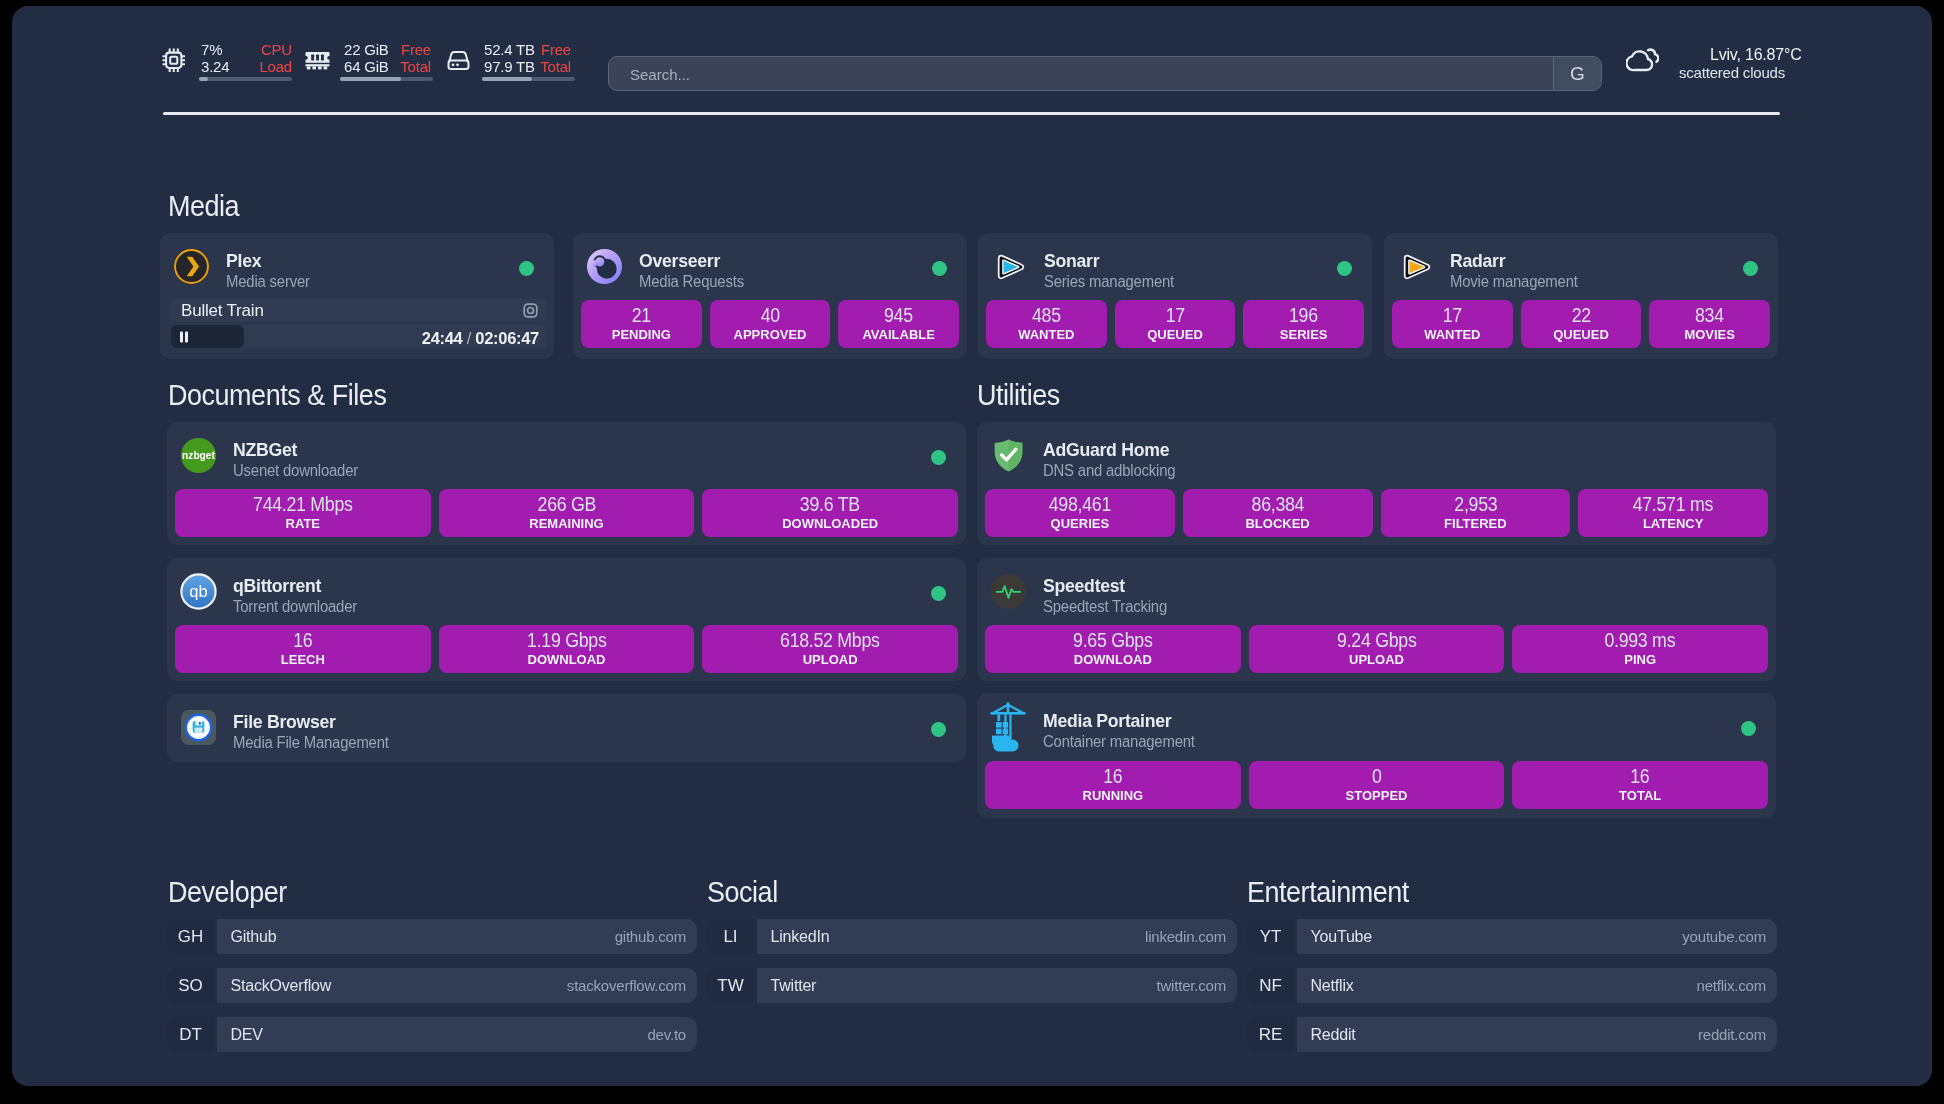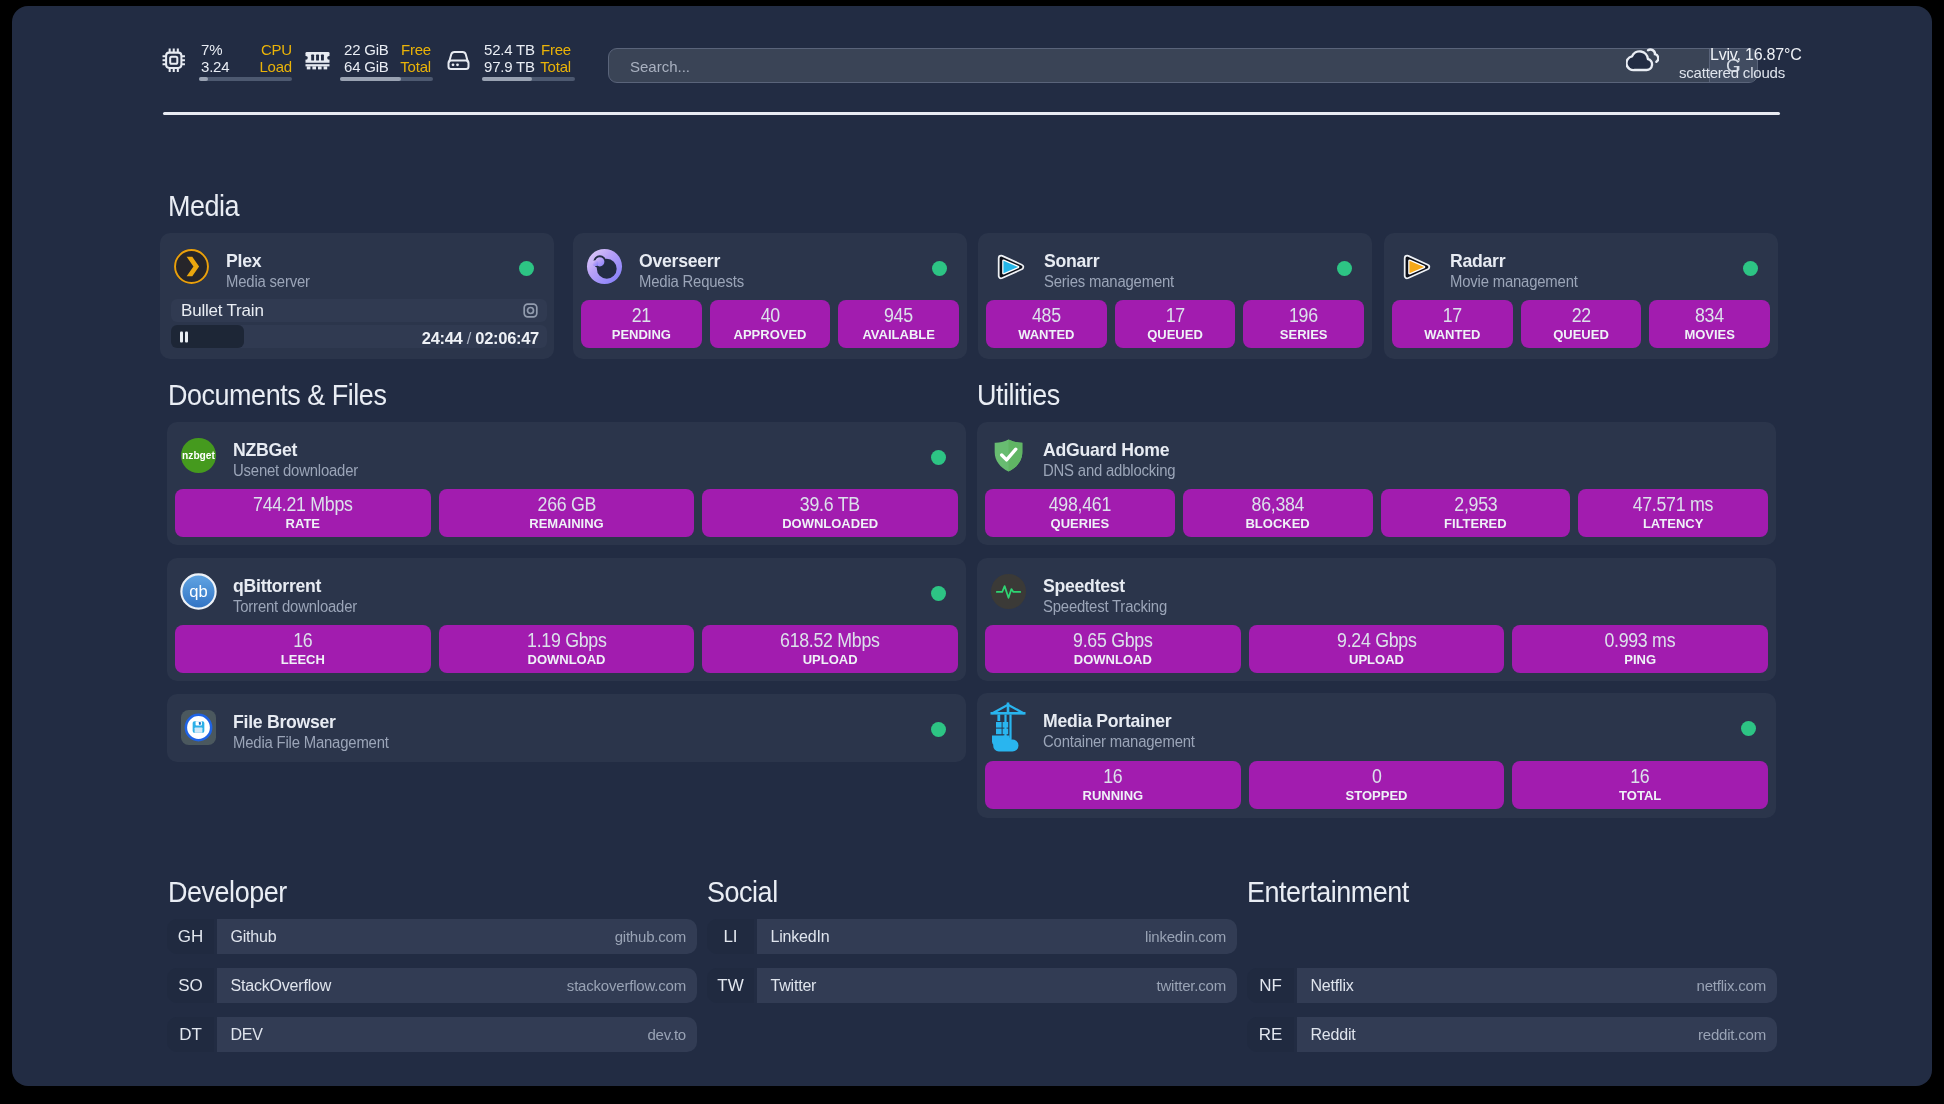--- a/index.html
+++ b/index.html
@@ -2,25 +2,25 @@
 <html><head>
 <meta charset="utf-8">
 <style>
 *{margin:0;padding:0;box-sizing:border-box}
 html,body{width:1944px;height:1104px;background:#000;font-family:"Liberation Sans",sans-serif;overflow:hidden;-webkit-font-smoothing:antialiased}
 .page{position:absolute;left:12px;top:6px;width:1920px;height:1080px;background:#222c43;border-radius:16px;overflow:hidden}
 .content{position:absolute;left:-12px;top:-6px;width:1944px;height:1104px}
 .abs{position:absolute}
 
 .rval{position:absolute;font-size:15px;line-height:16.5px;color:#e9edf4;letter-spacing:-.2px;white-space:pre}
-.rlab{position:absolute;font-size:15px;line-height:16.5px;color:#eab308;letter-spacing:-.2px;text-align:right;white-space:pre}
+.rlab{position:absolute;font-size:15px;line-height:16.5px;color:#ef4444;letter-spacing:-.2px;text-align:right;white-space:pre}
 .bar{position:absolute;height:4px;border-radius:2px;background:#4d5970}
 .bar i{position:absolute;left:0;top:0;bottom:0;border-radius:2px;background:#99a2b2}
 
-.search{position:absolute;left:608px;top:48px;width:1150px;height:35px;background:#3a4456;border:1.5px solid #5a647a;border-radius:9px}
+.search{position:absolute;left:608px;top:56px;width:994px;height:35px;background:#3a4456;border:1.5px solid #5a647a;border-radius:9px}
 .search .ph{position:absolute;left:21px;top:9px;font-size:15px;color:#a9b1c0}
 .search .g{position:absolute;right:0;top:0;bottom:0;width:48px;background:#414c61;border-radius:0 7.5px 7.5px 0;border-left:1.5px solid #5a647a;color:#d3d9e3;font-size:19px;text-align:center;line-height:33px}
 
 .wline1{position:absolute;left:1710px;top:46px;font-size:16px;color:#eef1f6;font-weight:500;letter-spacing:-.2px}
 .wline2{position:absolute;left:1679px;top:64px;font-size:15px;color:#dfe4ed;letter-spacing:-.2px}
 .hr{position:absolute;left:163px;top:112px;width:1617px;height:2.5px;background:#e8ebf2;border-radius:2px}
 
 .h{position:absolute;font-size:29px;color:#e9edf4;font-weight:500;letter-spacing:-.5px;transform:scaleX(.93);transform-origin:0 50%}
 
 .card{position:absolute;background:#2b354b;border-radius:10px}
@@ -430,20 +430,25 @@
         <div class="ab">LI</div>
         <div class="sp"></div>
         <div class="mn">LinkedIn<span class="dm">linkedin.com</span></div>
       </div>
 <div class="bm" style="left:707px;top:968px;width:530px">
         <div class="ab">TW</div>
         <div class="sp"></div>
         <div class="mn">Twitter<span class="dm">twitter.com</span></div>
       </div>
 
+<div class="bm" style="left:1247px;top:919px;width:530px">
+        <div class="ab">YT</div>
+        <div class="sp"></div>
+        <div class="mn">YouTube<span class="dm">youtube.com</span></div>
+      </div>
 <div class="bm" style="left:1247px;top:968px;width:530px">
         <div class="ab">NF</div>
         <div class="sp"></div>
         <div class="mn">Netflix<span class="dm">netflix.com</span></div>
       </div>
 <div class="bm" style="left:1247px;top:1017px;width:530px">
         <div class="ab">RE</div>
         <div class="sp"></div>
         <div class="mn">Reddit<span class="dm">reddit.com</span></div>
       </div>

